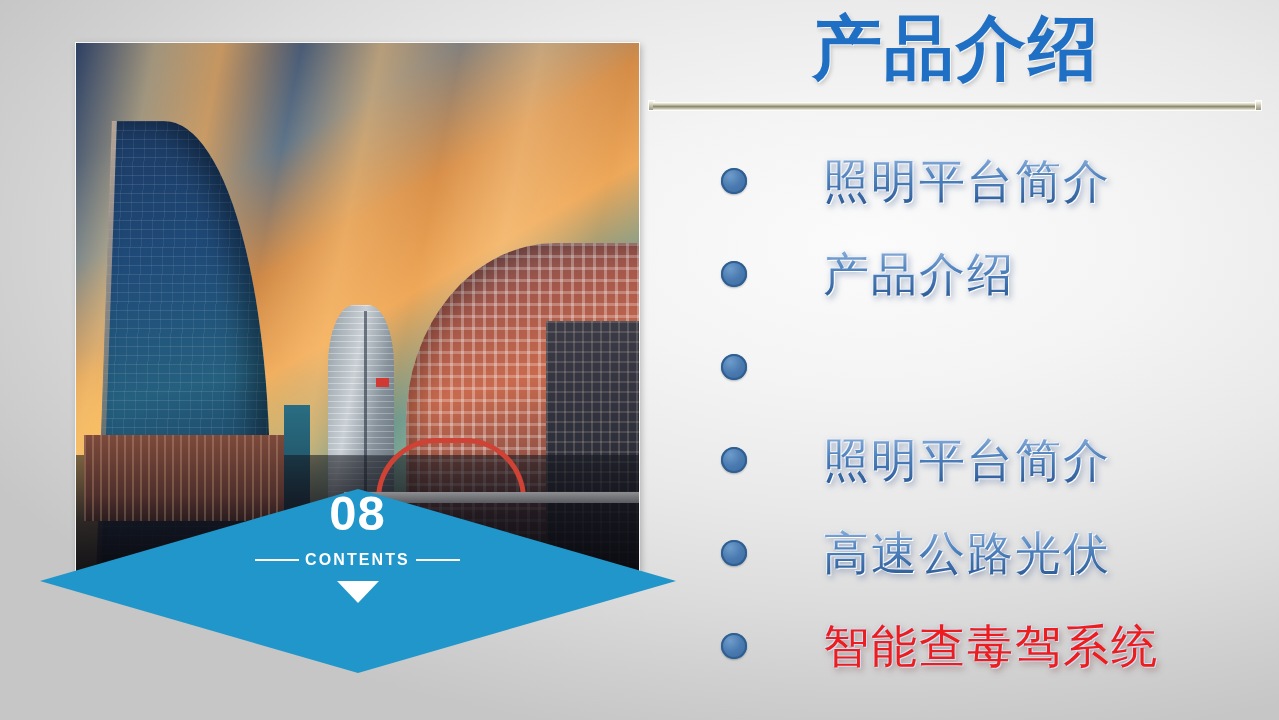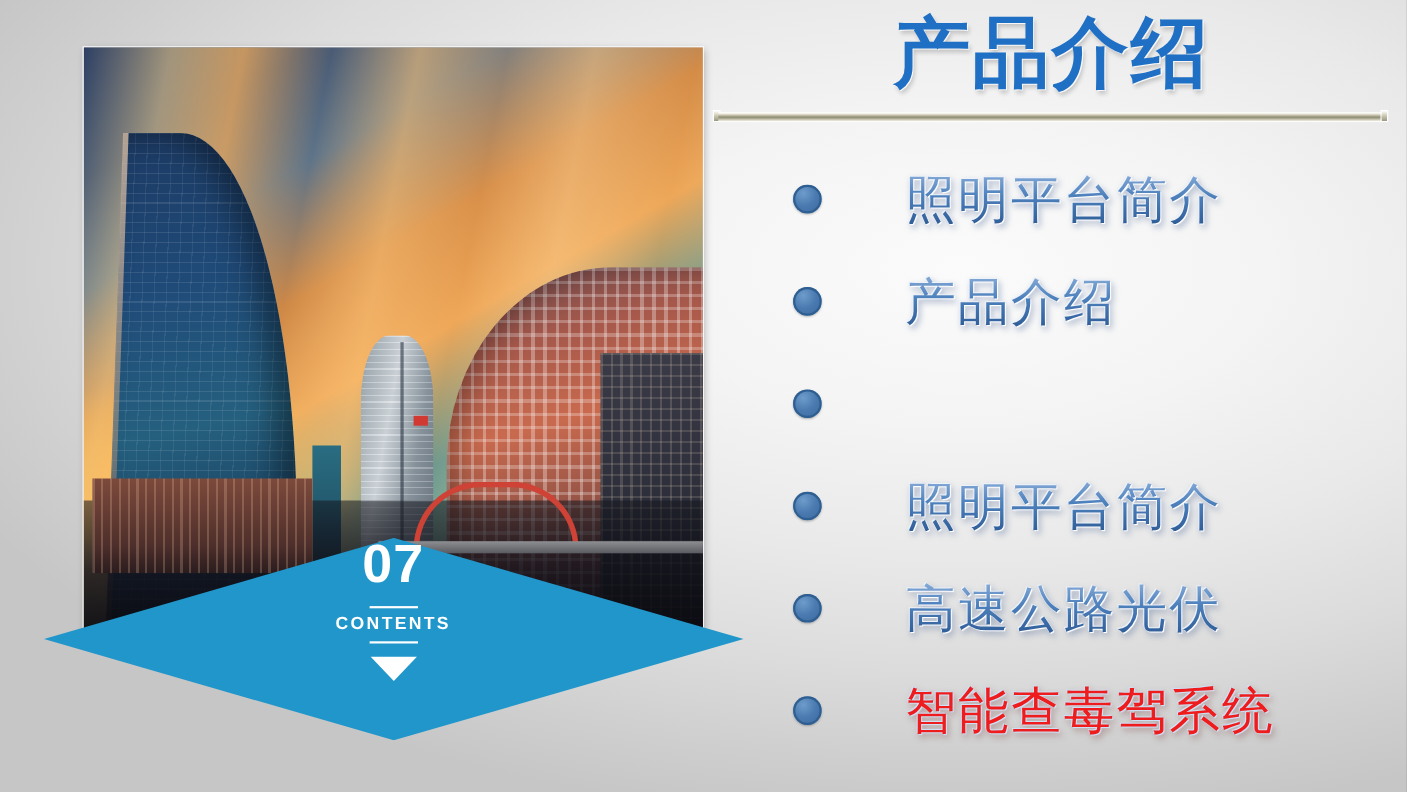--- a/index.html
+++ b/index.html
@@ -242,21 +242,20 @@
     line-height: 1;
     letter-spacing: 1px;
     color: #ffffff;
   }
   #contents-row {
     display: flex;
     align-items: center;
     justify-content: center;
     gap: 6px;
     margin-top: 13px;
-    flex-direction: column;
   }
   .rule {
     width: 44px;
     height: 2px;
     background: #ffffff;
   }
   #contents-label {
     font-size: 16px;
     font-weight: bold;
     letter-spacing: 2.1px;
@@ -380,21 +379,21 @@
       <div id="lowrise"></div>
       <div id="bridge-arch"></div>
       <div id="bridge-deck"></div>
     </div>
   </div>
 
   <div id="diamond-wrap">
     <div id="diamond"></div>
   </div>
   <div id="diamond-content">
-    <div id="num-05">07</div>
+    <div id="num-05">08</div>
     <div id="contents-row">
       <span class="rule"></span>
       <span id="contents-label">CONTENTS</span>
       <span class="rule"></span>
     </div>
     <div id="caret"></div>
   </div>
 
   <div id="title">产品介绍</div>
 

